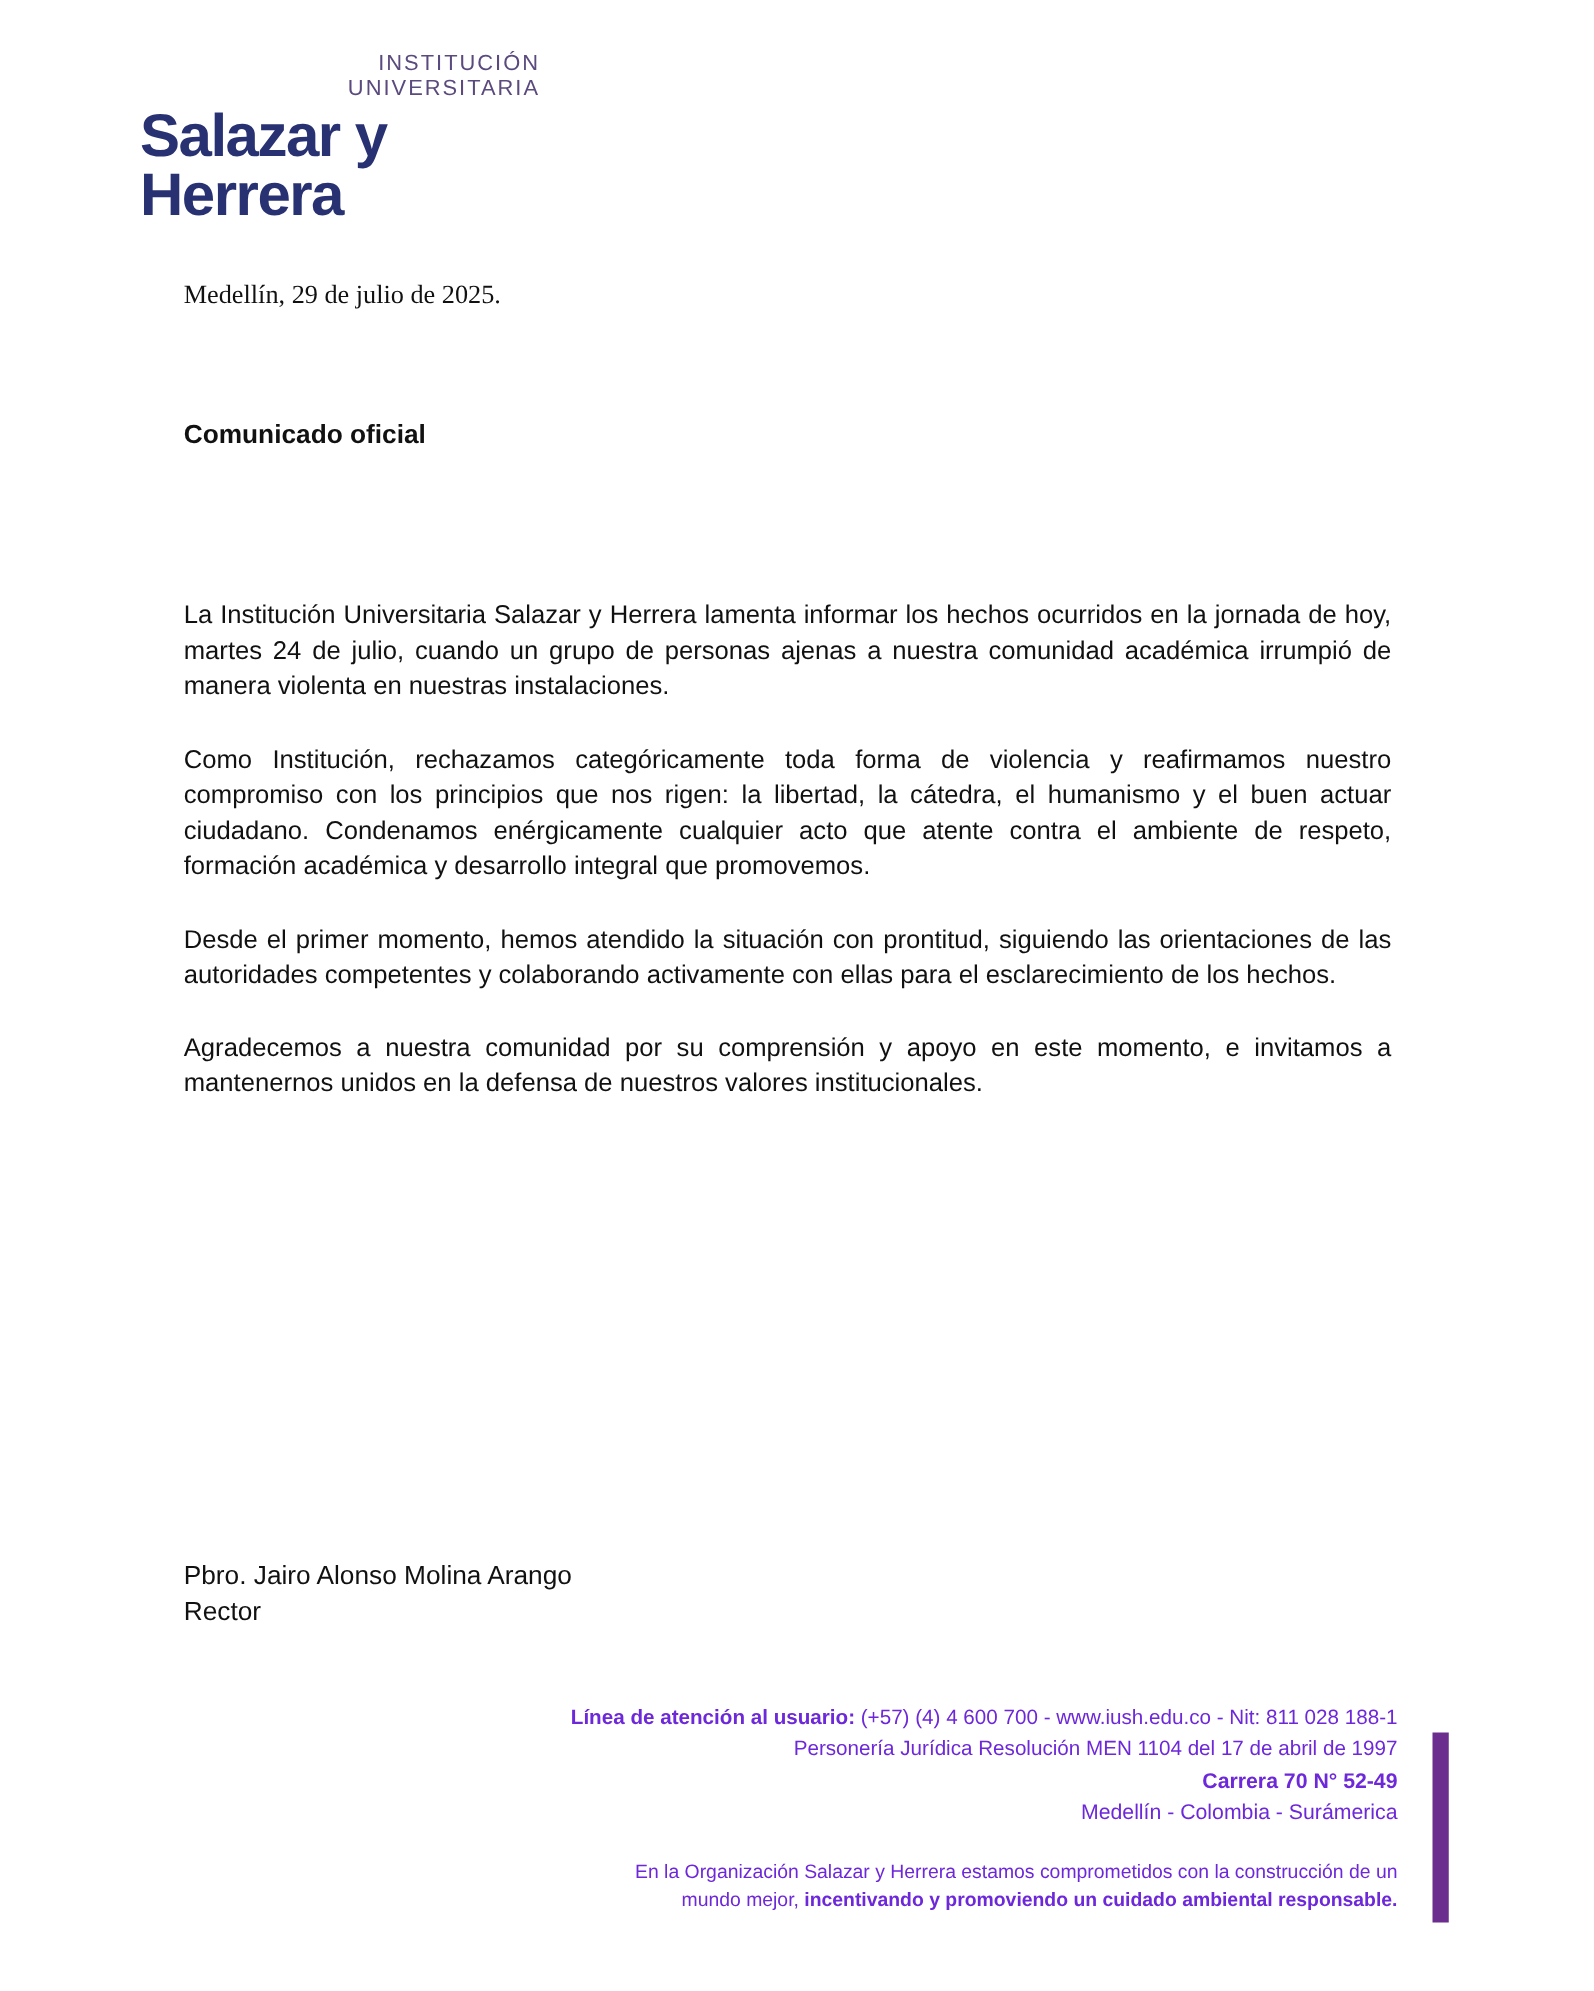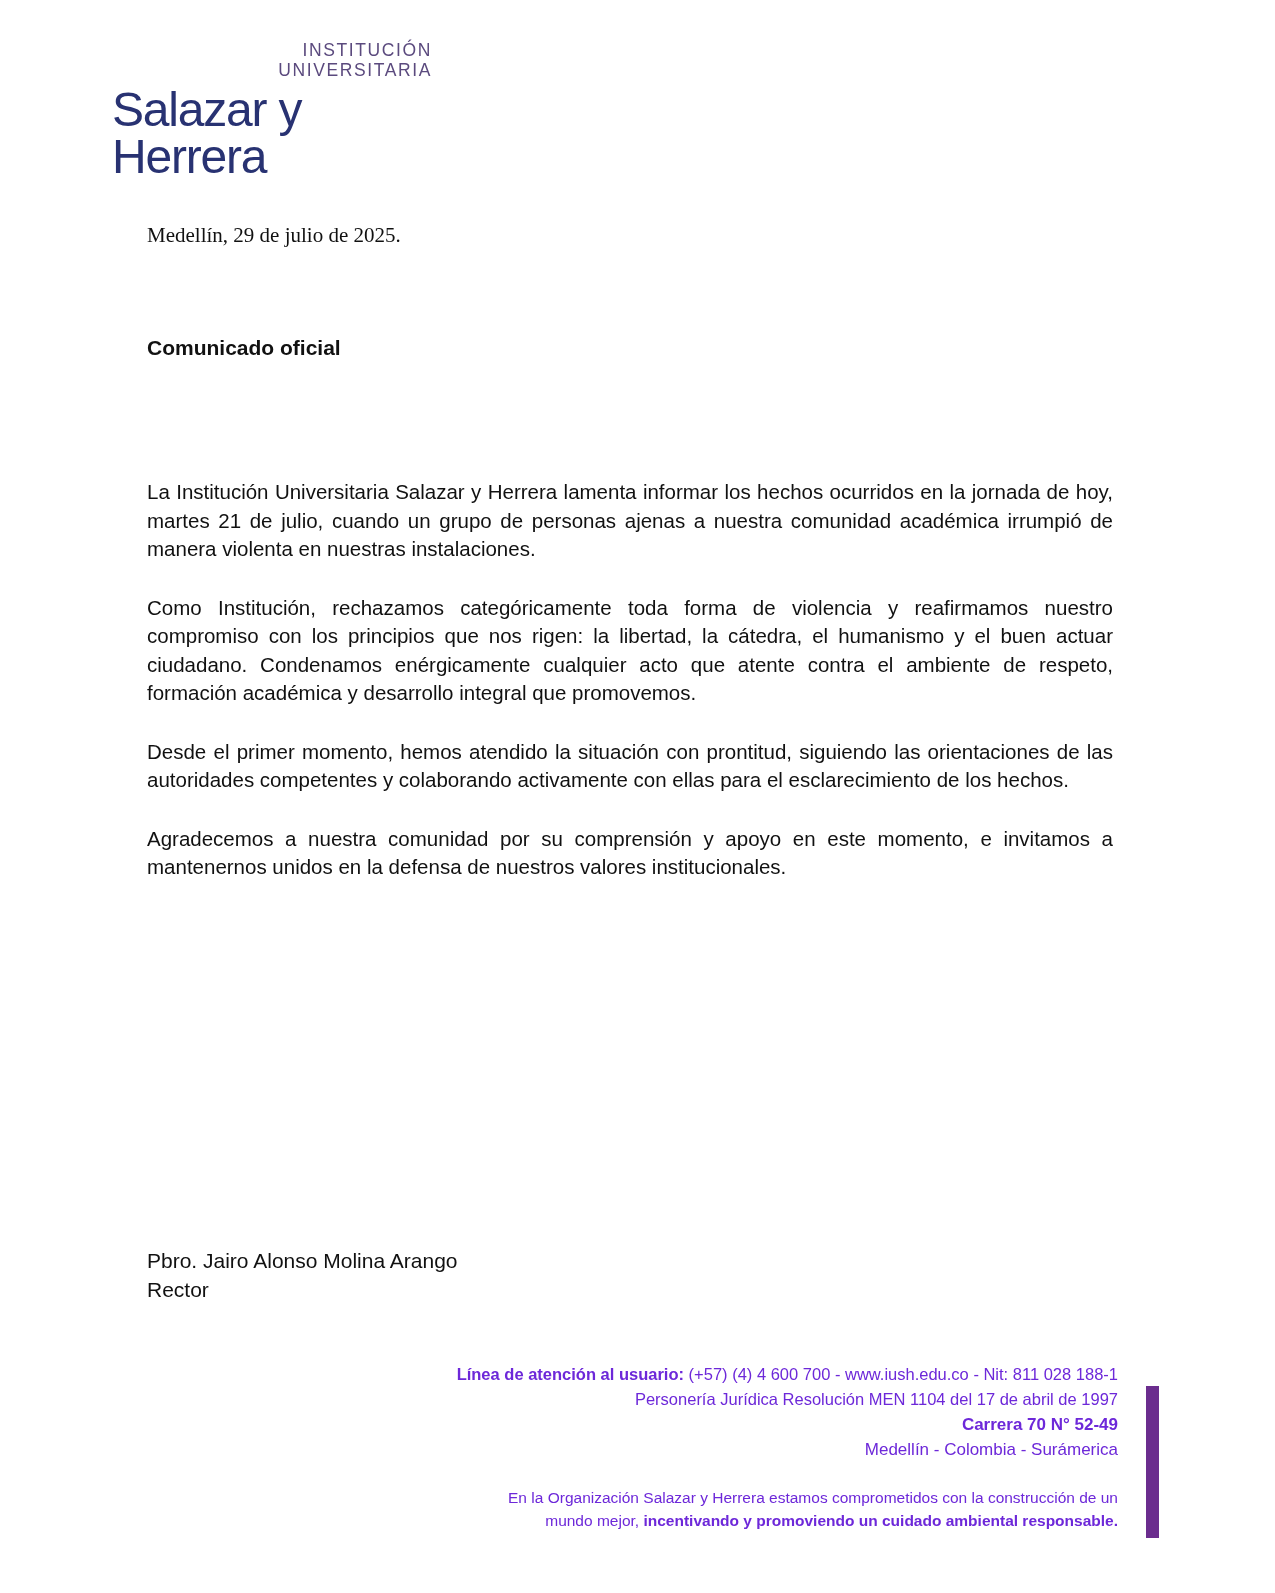--- a/index.html
+++ b/index.html
@@ -29,21 +29,21 @@
     line-height: 20px;
     letter-spacing: 1.6px;
     font-weight: 400;
     white-space: pre-line;
     text-align: right;
   }
   .logo-wordmark {
     color: #283272;
     font-size: 48px;
     line-height: 47px;
-    font-weight: 400;
+    font-weight: 700;
     letter-spacing: -1.2px;
     margin-top: 6px;
     white-space: pre-line;
   }
 
   
   #doc {
     position: absolute;
     left: 147px;
     top: 0;
@@ -150,21 +150,21 @@
 Herrera</div>
 </div>
 
 <div id="doc">
 
   <div class="dateline">Medellín, 29 de julio de 2025.</div>
 
   <div class="subject">Comunicado oficial</div>
 
   <div id="paragraphs">
-    <p>La Institución Universitaria Salazar y Herrera lamenta informar los hechos ocurridos en la jornada de hoy, martes 21 de julio, cuando un grupo de personas ajenas a nuestra comunidad académica irrumpió de manera violenta en nuestras instalaciones.</p>
+    <p>La Institución Universitaria Salazar y Herrera lamenta informar los hechos ocurridos en la jornada de hoy, martes 24 de julio, cuando un grupo de personas ajenas a nuestra comunidad académica irrumpió de manera violenta en nuestras instalaciones.</p>
     <p>Como Institución, rechazamos categóricamente toda forma de violencia y reafirmamos nuestro compromiso con los principios que nos rigen: la libertad, la cátedra, el humanismo y el buen actuar ciudadano. Condenamos enérgicamente cualquier acto que atente contra el ambiente de respeto, formación académica y desarrollo integral que promovemos.</p>
     <p>Desde el primer momento, hemos atendido la situación con prontitud, siguiendo las orientaciones de las autoridades competentes y colaborando activamente con ellas para el esclarecimiento de los hechos.</p>
     <p>Agradecemos a nuestra comunidad por su comprensión y apoyo en este momento, e invitamos a mantenernos unidos en la defensa de nuestros valores institucionales.</p>
   </div>
 
   <div class="signature">
     <div>Pbro. Jairo Alonso Molina Arango</div>
     <div>Rector</div>
   </div>
 

